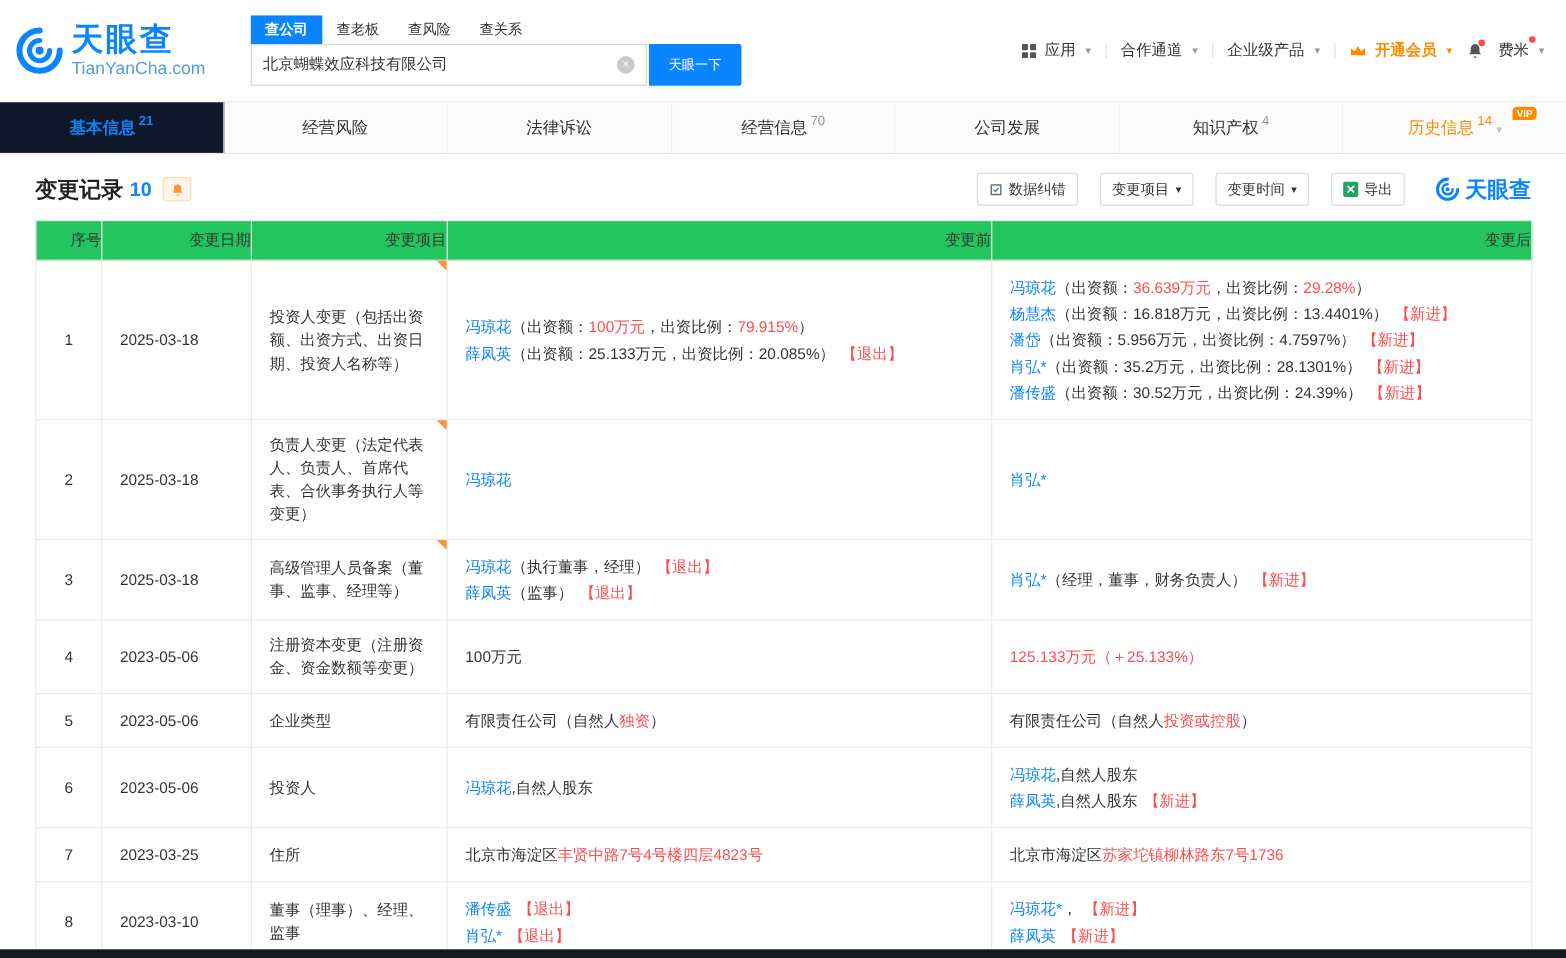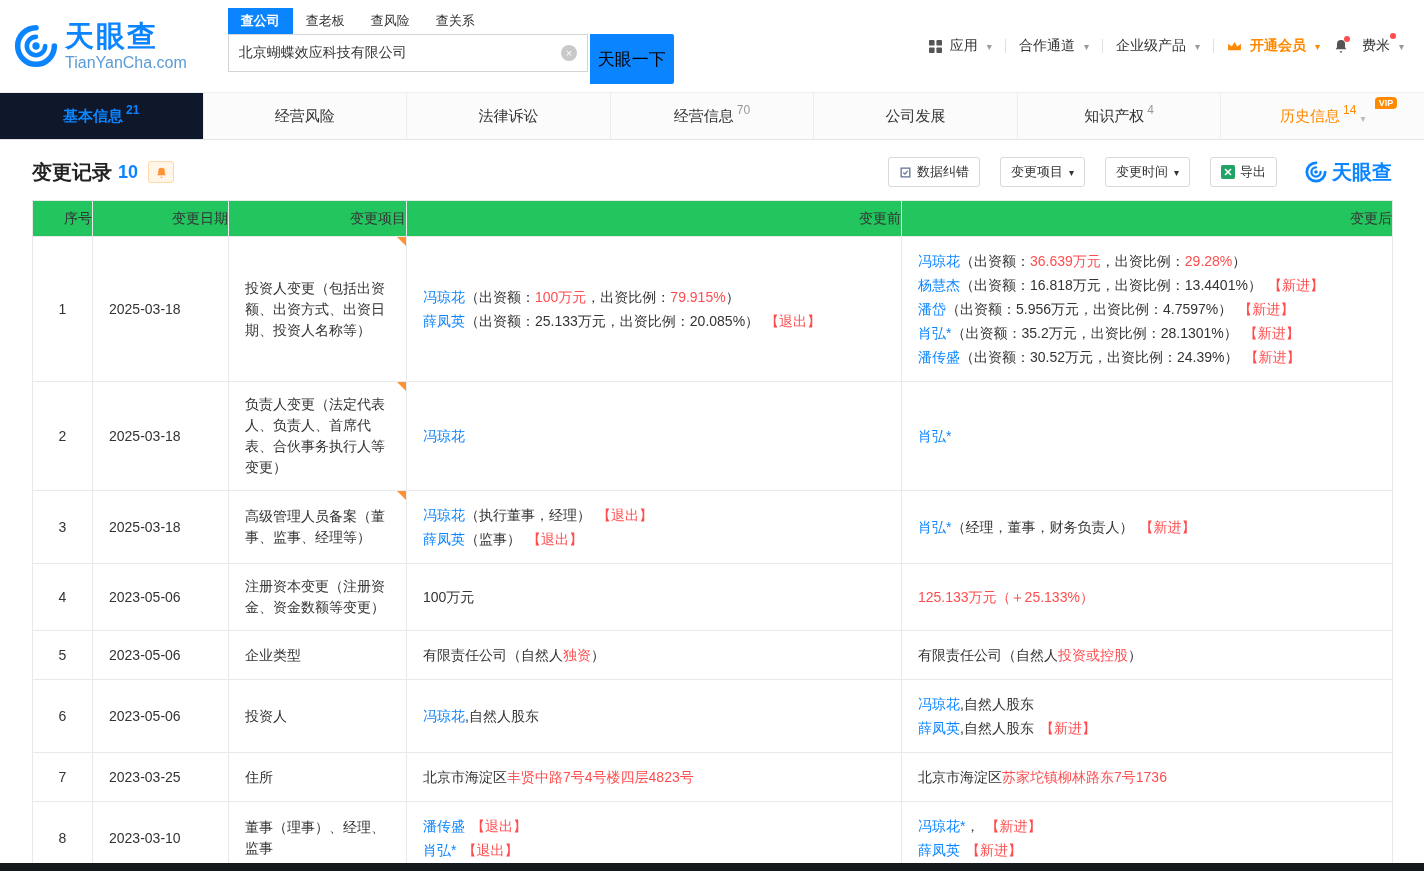--- a/index.html
+++ b/index.html
@@ -17,22 +17,22 @@
   .search-wrap{margin-left:41px}
   .search-tabs{display:flex;font-size:13px}
   .search-tab{padding:4px 13px;cursor:pointer;color:#333}
   .search-tab.active{background:#0b85ff;color:#fff;font-weight:bold}
   .search-row{display:flex}
   .search-box{width:360px;height:38px;border:1px solid #d4d4d4;display:flex;align-items:center;
     padding:16px 10px;background:#fff}
   .search-box input{flex:1;border:none;outline:none;font-size:14px;color:#333;background:transparent}
   .clear-btn{width:16px;height:16px;border-radius:50%;background:#c9c9c9;color:#fff;
     font-size:11px;line-height:16px;text-align:center;cursor:pointer;flex:none}
-  .search-btn{width:84px;height:50px;background:#0b85ff;color:#000000;border:none;
-    font-size:17px;margin-left:2px;cursor:pointer;border-radius:0 2px 2px 0}
+  .search-btn{width:84px;height:38px;background:#0b85ff;color:#ffffff;border:none;
+    font-size:12px;margin-left:2px;cursor:pointer;border-radius:0 2px 2px 0}
   .top-nav{margin-left:auto;display:flex;align-items:center;gap:13px;font-size:14px;color:#333}
   .nav-item{display:flex;align-items:center;gap:8px;cursor:pointer;position:relative;white-space:nowrap}
   .nav-item.orange{color:#ff8a00;font-weight:bold}
   .chev{font-size:10px;color:#999;margin-left:1px}
   .nav-divider{width:1px;height:14px;background:#e0e0e0}
   .dot{position:absolute;top:-4px;right:8px;width:6px;height:6px;border-radius:50%;background:#ff4d4f}
   .dot.bell-dot{right:-1px;top:-2px}
 
   
   .main-tabs{display:flex;height:48px;background:#fbfbfb;border-top:1px solid #f0f0f0;

